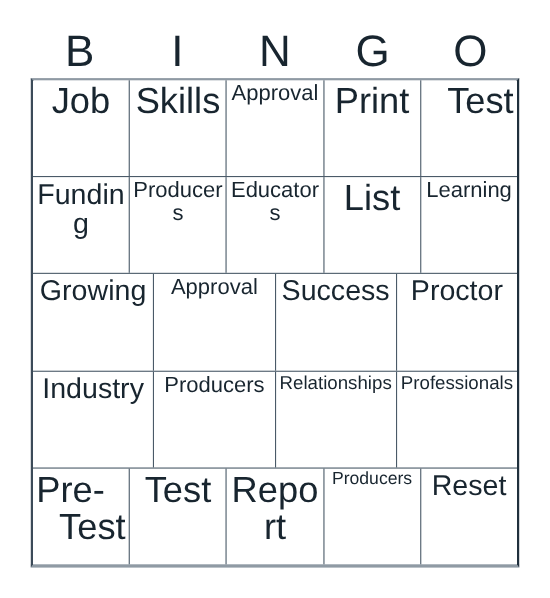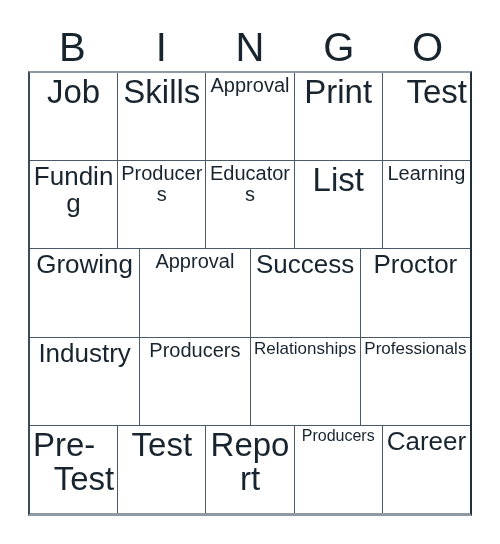--- a/index.html
+++ b/index.html
@@ -191,18 +191,18 @@
         <div class="bingo-cell">
           <span class="cell-text fs-xxl">Test</span>
         </div>
         <div class="bingo-cell">
           <span class="cell-text fs-xxl">Report</span>
         </div>
         <div class="bingo-cell">
           <span class="cell-text fs-m">Producers</span>
         </div>
         <div class="bingo-cell">
-          <span class="cell-text fs-xl">Career</span>
+          <span class="cell-text fs-xl">Reset</span>
         </div>
       </div>
     </div>
 
 </div>
 
 </body></html>

